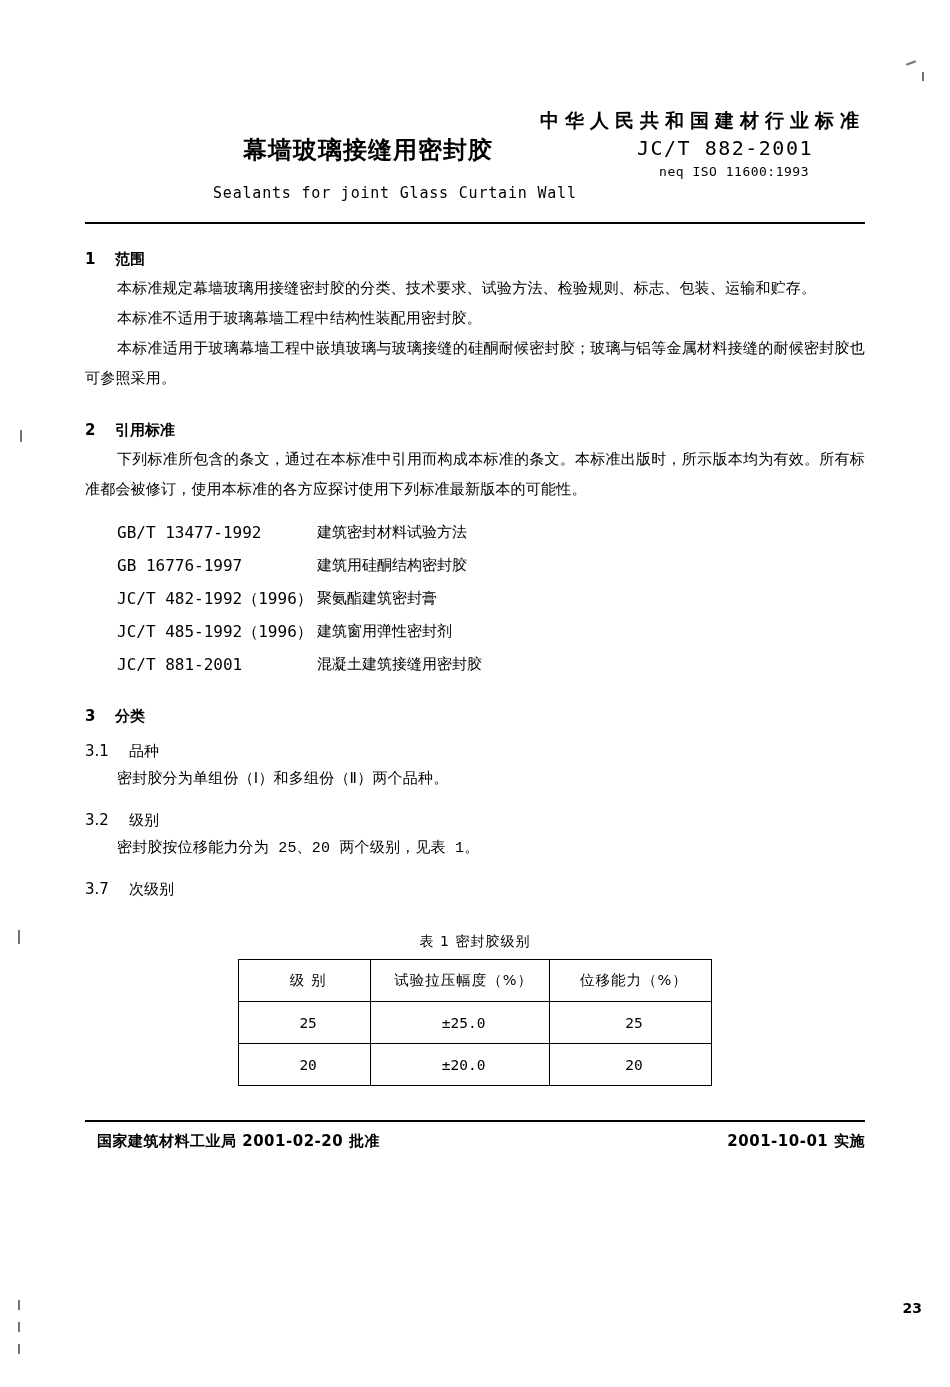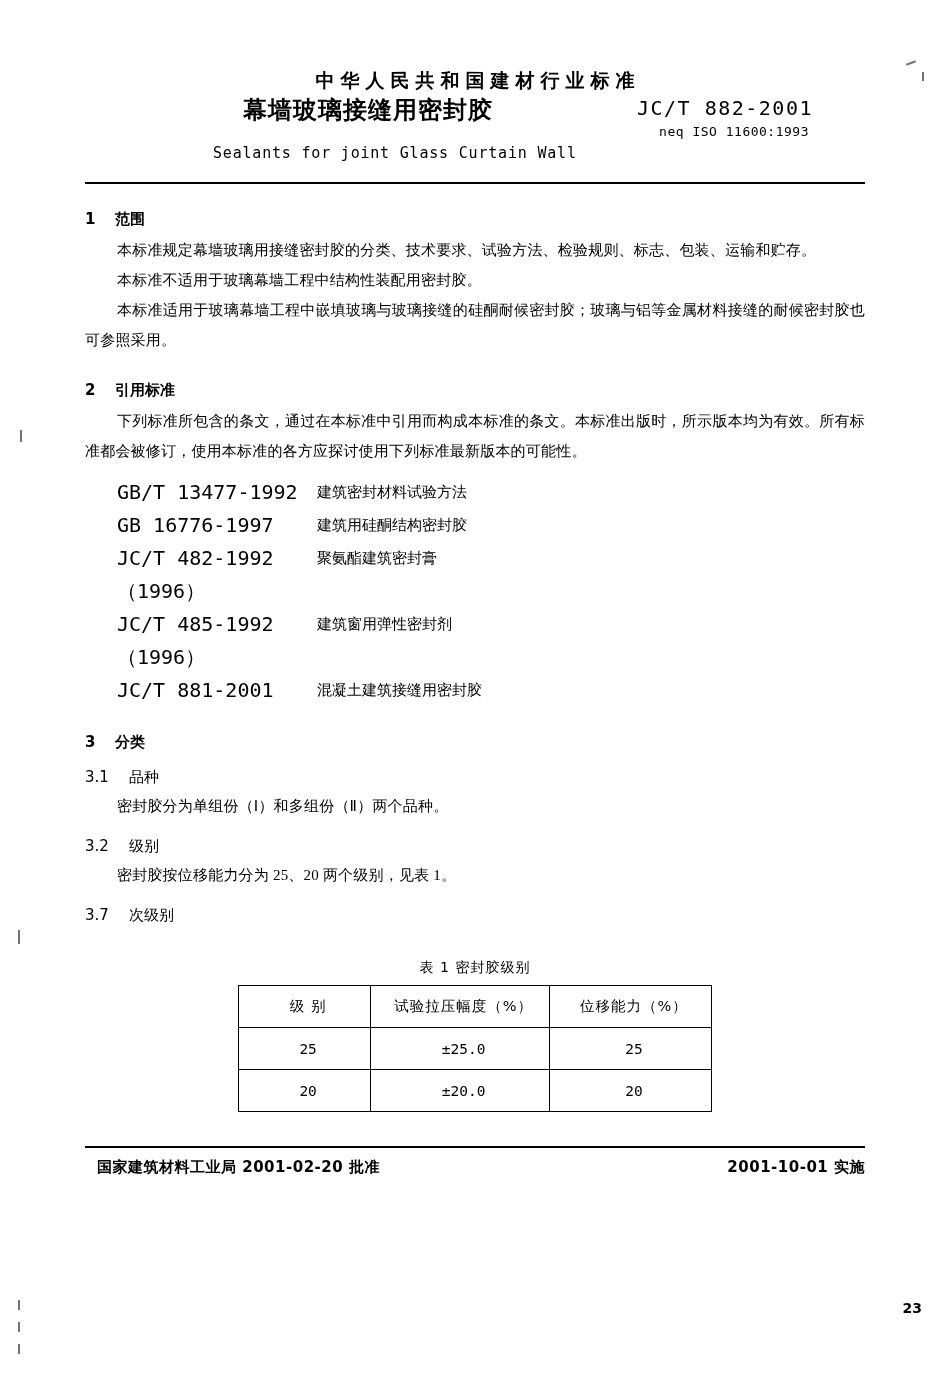--- a/index.html
+++ b/index.html
@@ -24,26 +24,26 @@
   }
   .content {
     position: absolute;
     left: 85px;
     top: 0;
     width: 780px;
   }
 
   
   .std-org {
-    text-align: center;
+    text-align: right;
     font-family: "DejaVu Sans", sans-serif;
     font-size: 19px;
     font-weight: bold;
     letter-spacing: 6px;
-    margin-top: 68px;
+    margin-top: 108px;
     padding-left: 6px;
   }
 
   .title-row {
     position: relative;
     height: 74px;
   }
   .title-cn {
     position: absolute;
     left: 158px;
@@ -99,21 +99,21 @@
     font-family: "DejaVu Sans", sans-serif;
     font-size: 15px;
     margin-top: 16px;
     margin-bottom: 4px;
   }
   .sub-head .num {
     display: inline-block;
     width: 44px;
   }
   p.para {
-    font-family: Liberation Serif, serif;
+    font-family: Liberation Mono, monospace;
     font-size: 15px;
     line-height: 30px;
     margin: 0;
     text-indent: 32px;
     text-align: justify;
     letter-spacing: 0.2px;
   }
   p.para.tight {
     margin-top: 2px;
   }
@@ -124,21 +124,21 @@
   .ref-row {
     display: flex;
     font-family: "DejaVu Sans", sans-serif;
     font-size: 15px;
     line-height: 33px;
   }
   .ref-code {
     width: 200px;
     padding-left: 32px;
     font-family: "DejaVu Sans Mono", monospace;
-    font-size: 20px;
+    font-size: 16px;
   }
   .ref-name {
     font-family: "DejaVu Sans", sans-serif;
     font-size: 15px;
   }
 
   
   .table-caption {
     text-align: center;
     font-family: "DejaVu Sans", sans-serif;

